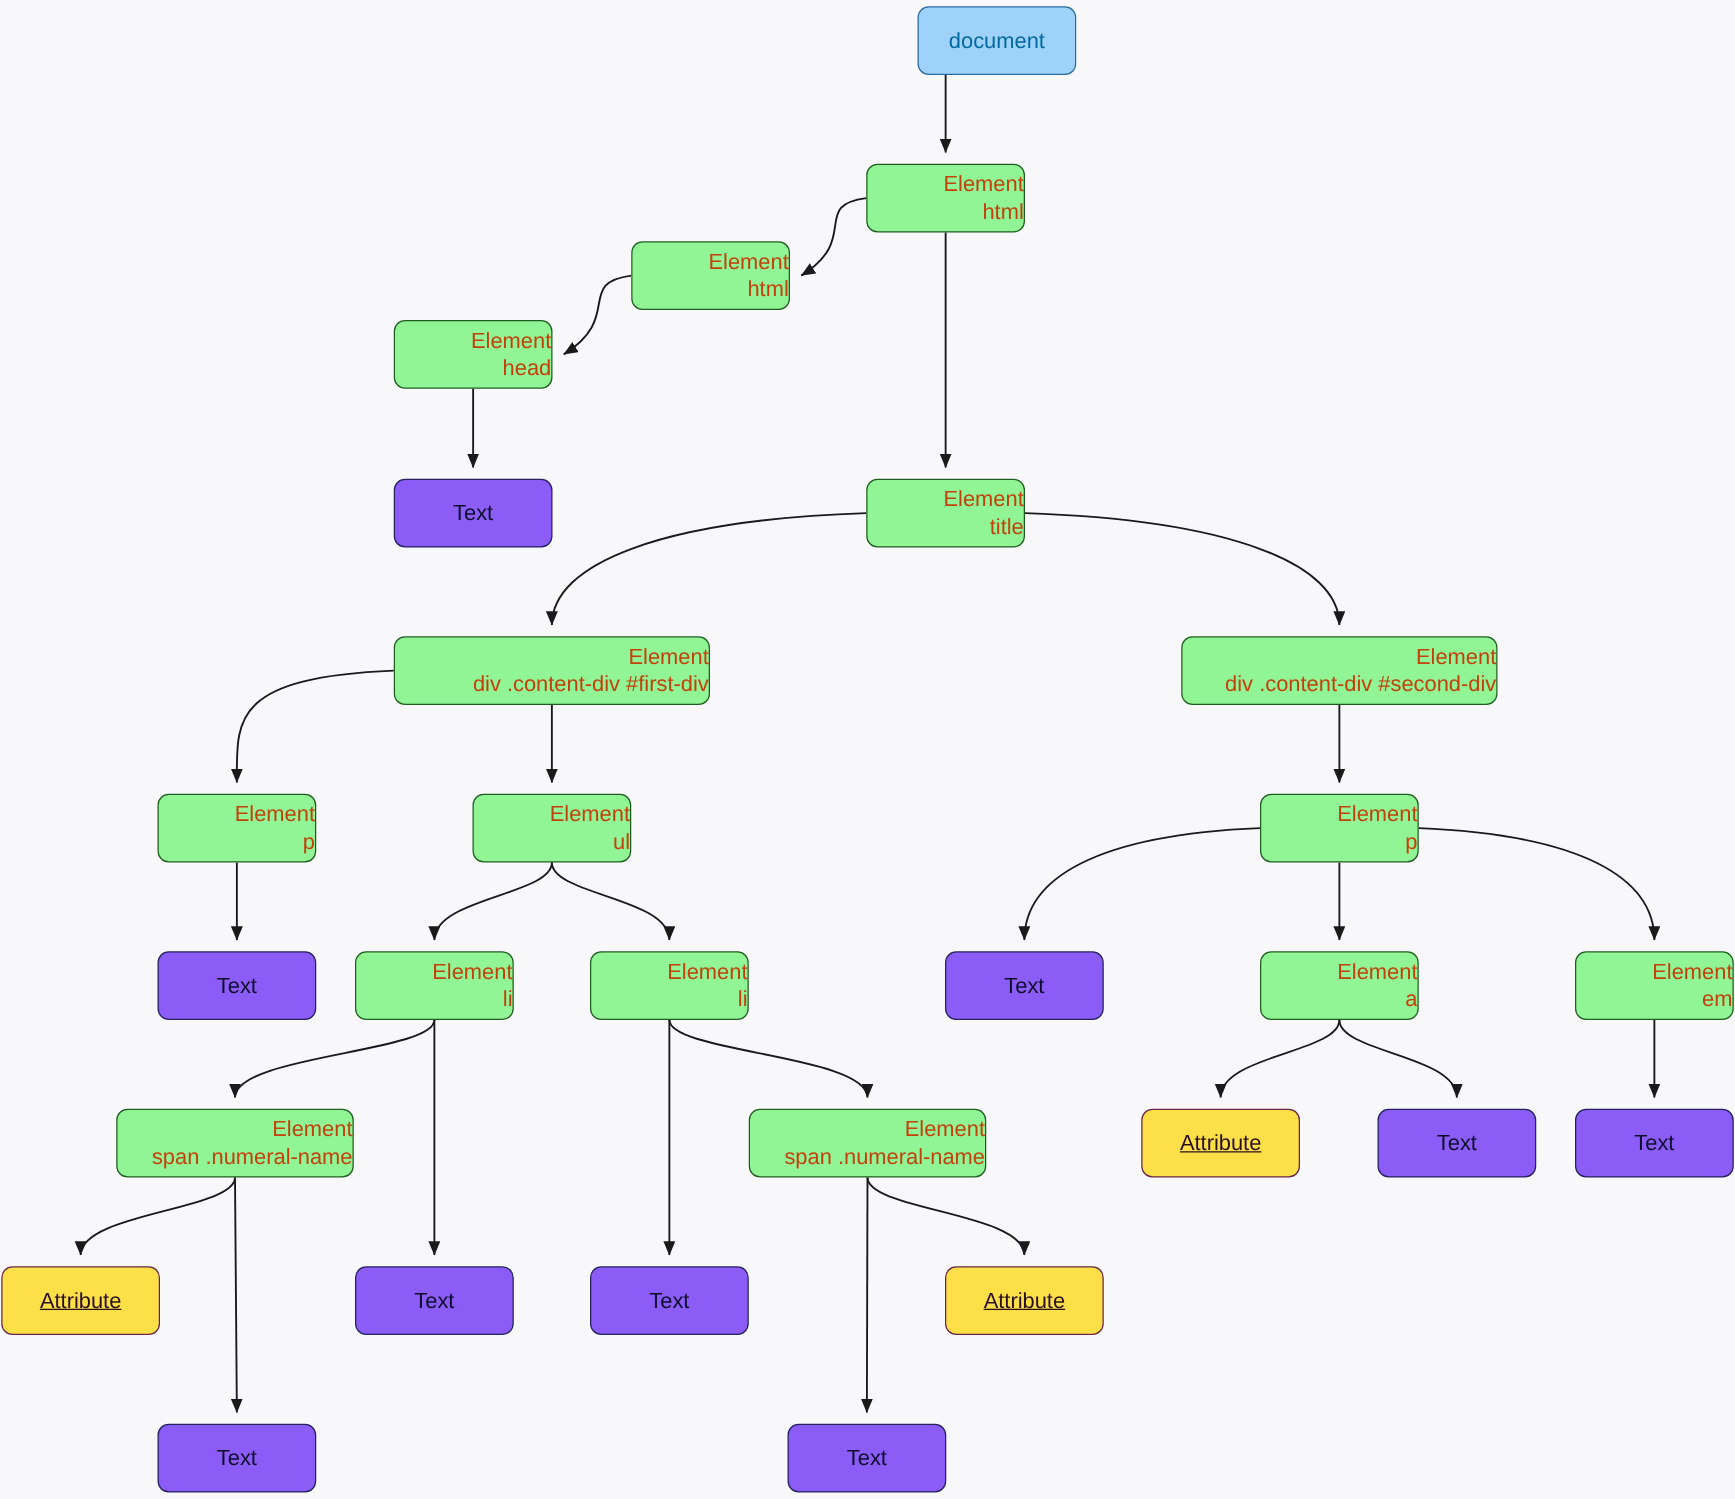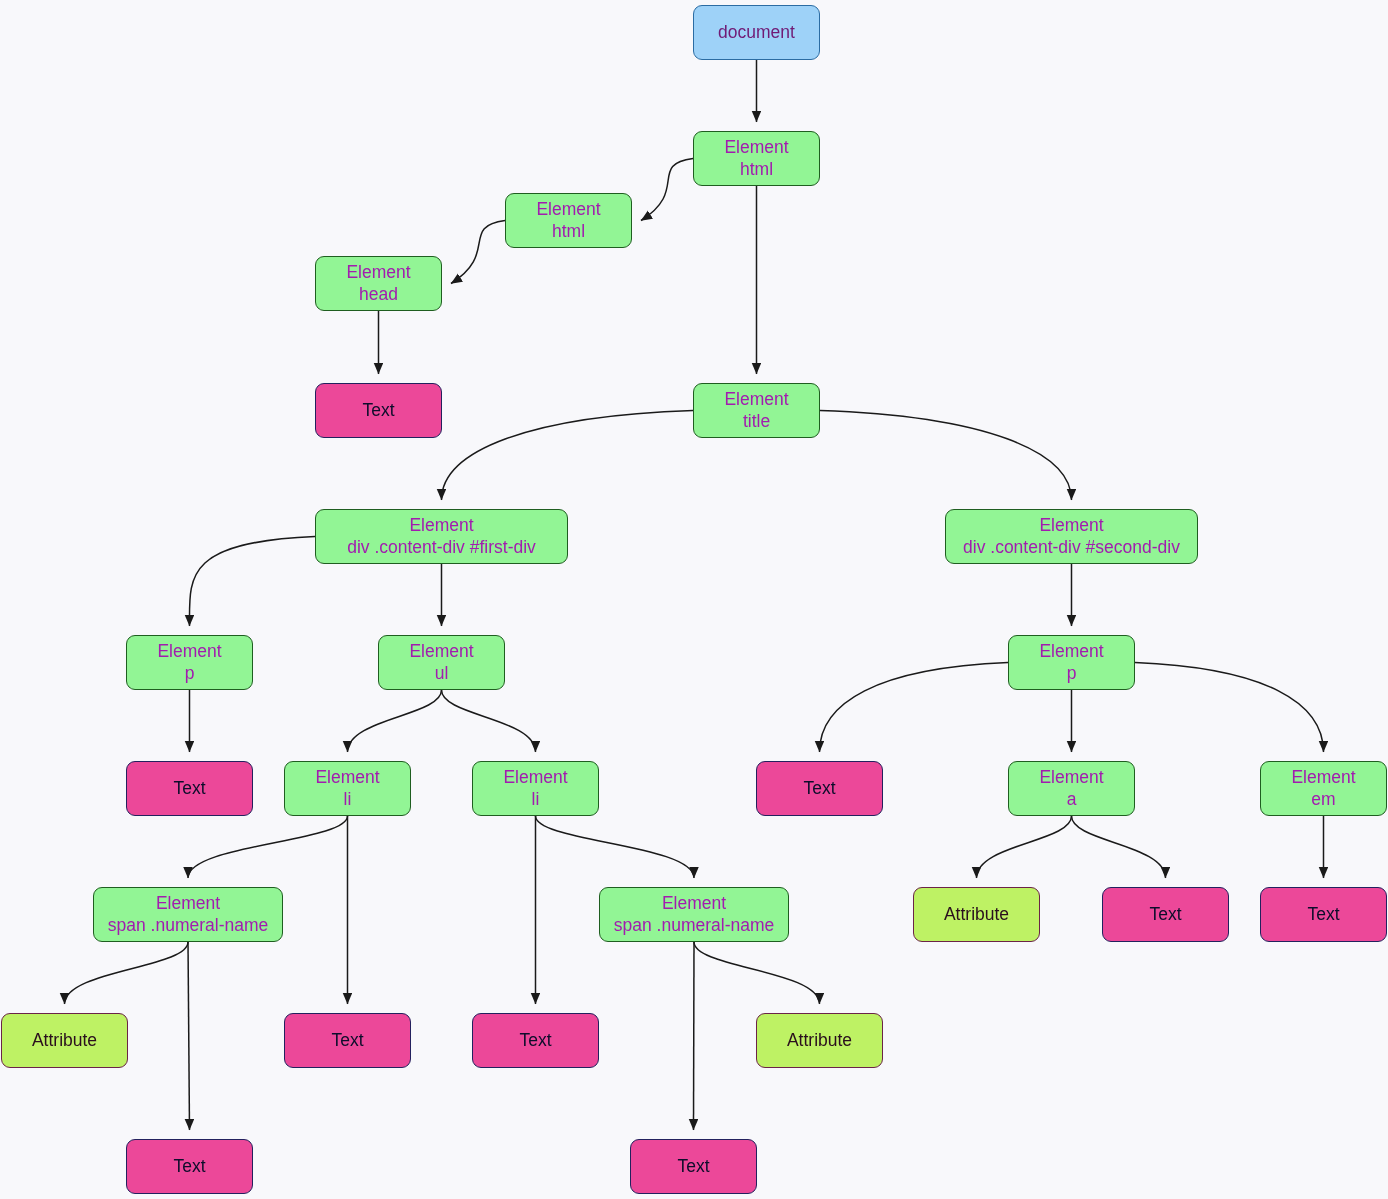--- a/index.html
+++ b/index.html
@@ -41,36 +41,39 @@
     white-space: nowrap;
     border-width: 1.4px;
     border-style: solid;
   }
   .node .ln {
     display: block;
   }
   .type-document {
     background: #9ed2f8;
     border-color: #2b6ca3;
-    color: #701a75;
+    color: #0369a1;
+    margin-left: 41px;
   }
   .type-element {
     background: #92f595;
     border-color: #1f5e20;
-    color: #a21caf;
+    color: #c2410c;
+    align-items: flex-end;
   }
   .type-text {
-    background: #ec4899;
+    background: #8b5cf6;
     border-color: #23215e;
     color: #0d0d2b;
   }
   .type-attribute {
-    background: #bef264;
+    background: #fde047;
     border-color: #6b2447;
     color: #2a0f1d;
+    text-decoration: underline;
   }
 </style>
 </head>
 <body>
 
 <div id="diagram">
   <svg id="edge-layer" viewBox="0 0 1388 1199" xmlns="http://www.w3.org/2000/svg">
     <defs>
       <marker id="arrowhead" markerWidth="9" markerHeight="9" refX="7.4" refY="3.2" orient="auto" markerUnits="strokeWidth">
         <path d="M0,0 L7.6,3.2 L0,6.4 z" fill="#1a1a1a"></path>

